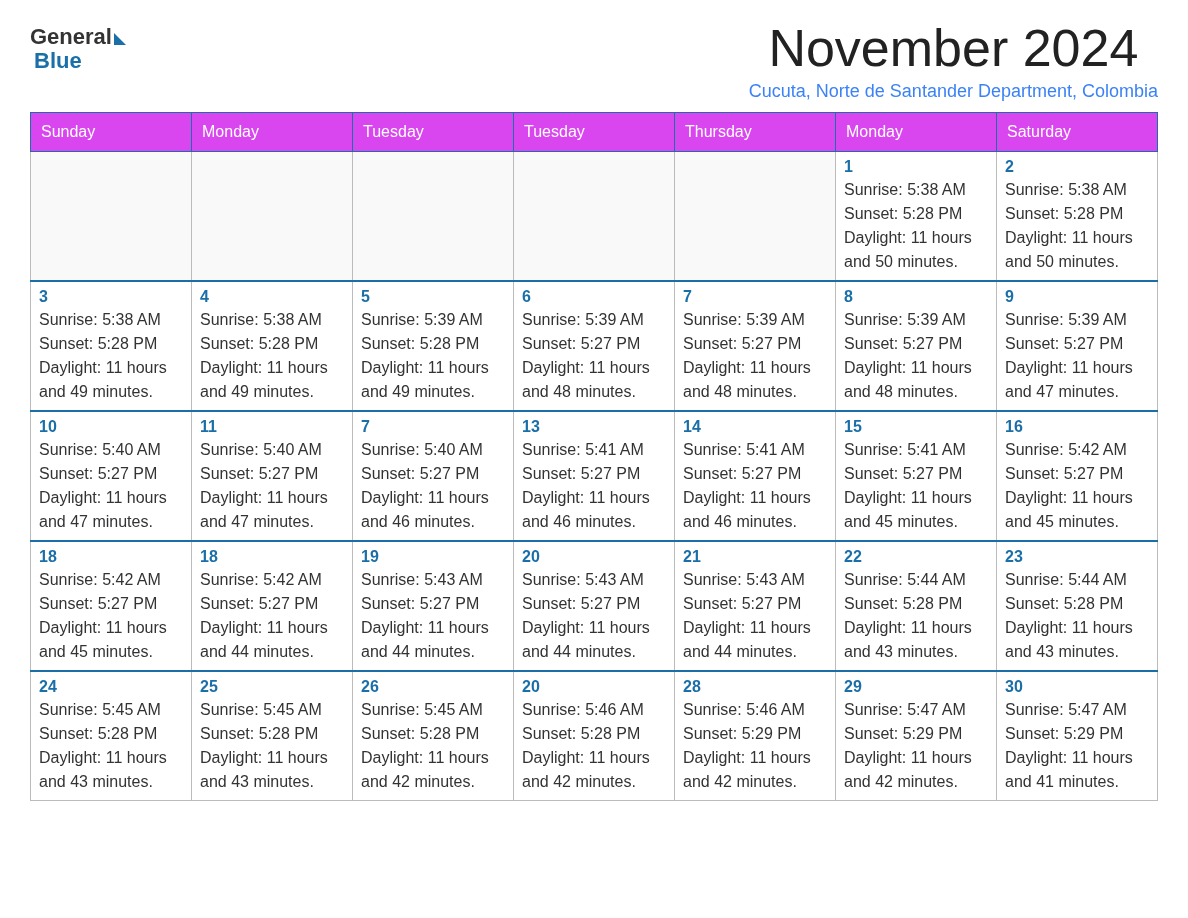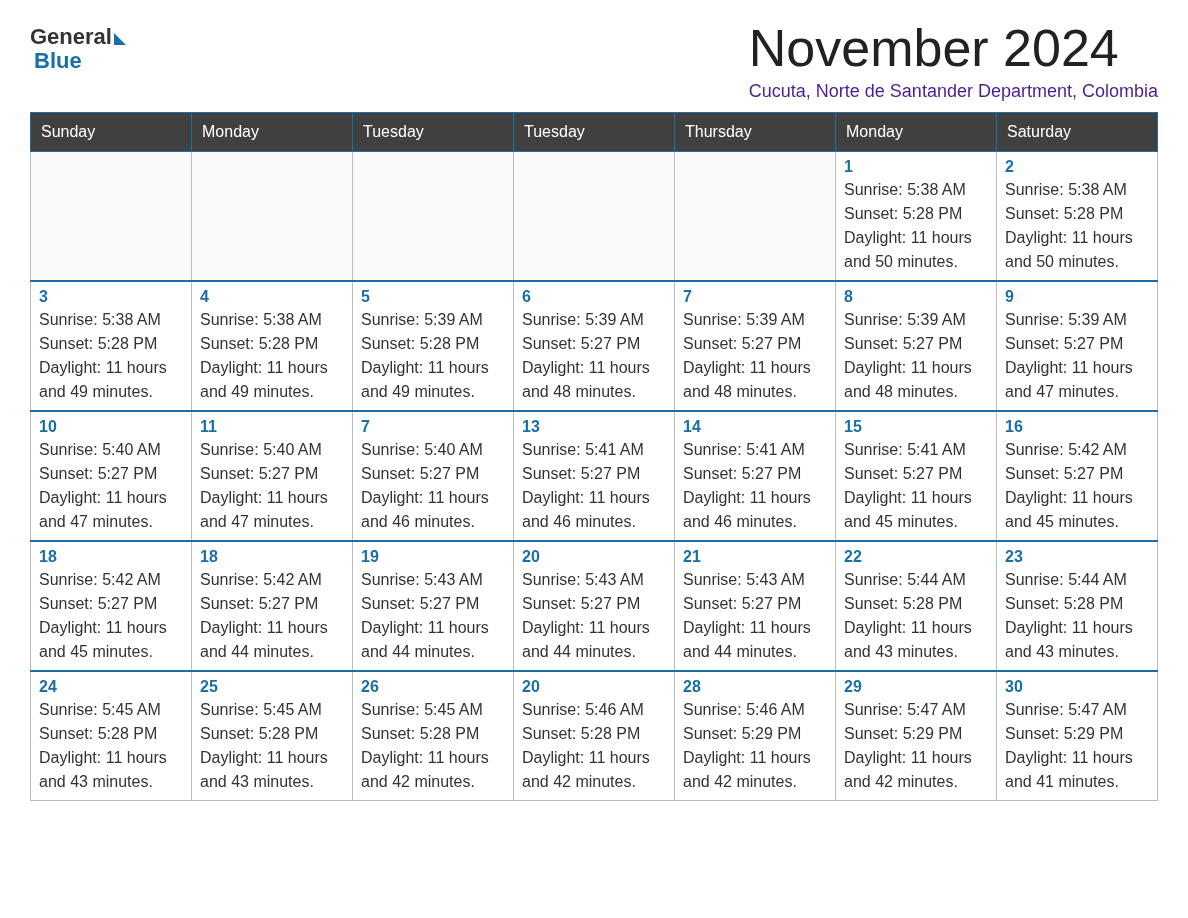--- a/index.html
+++ b/index.html
@@ -40,41 +40,41 @@
       margin-top: 4px;
     }
     .logo-blue {
       font-size: 22px;
       font-weight: bold;
       color: #1a6fa8;
       margin-top: -2px;
       margin-left: 4px;
     }
     .title-area {
-      text-align: left;
+      text-align: center;
     }
     .month-title {
       font-size: 52px;
       font-weight: normal;
       color: #222;
       line-height: 1.1;
     }
     .subtitle {
       font-size: 18px;
-      color: #4c1d95;
+      color: #3b82f6;
       margin-top: 4px;
     }
     .calendar {
       width: 100%;
       border-collapse: collapse;
       border: 1px solid #999;
       margin-top: 10px;
     }
     .calendar th {
-      background-color: #404040;
+      background-color: #d946ef;
       color: #fff;
       font-size: 16px;
       font-weight: normal;
       padding: 10px 10px;
       text-align: left;
       border: 1px solid #1a6fa8;
     }
     .calendar td {
       vertical-align: top;
       padding: 6px 8px;

